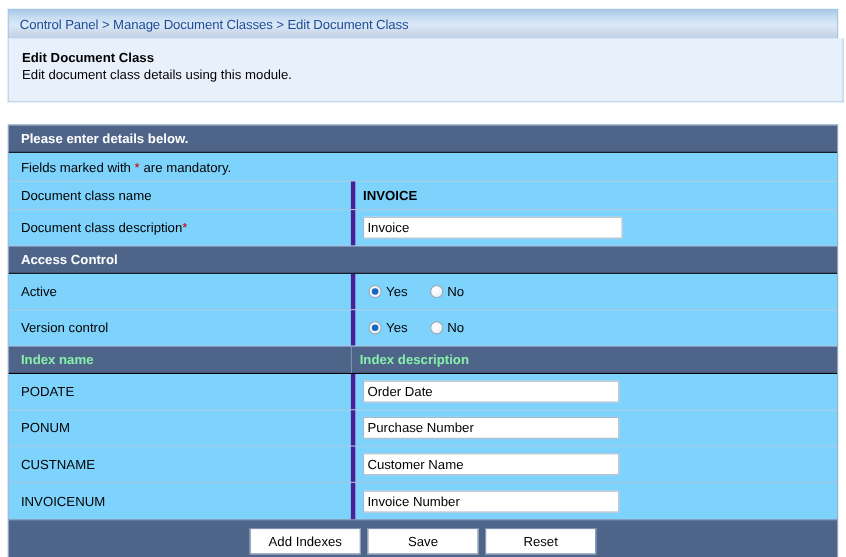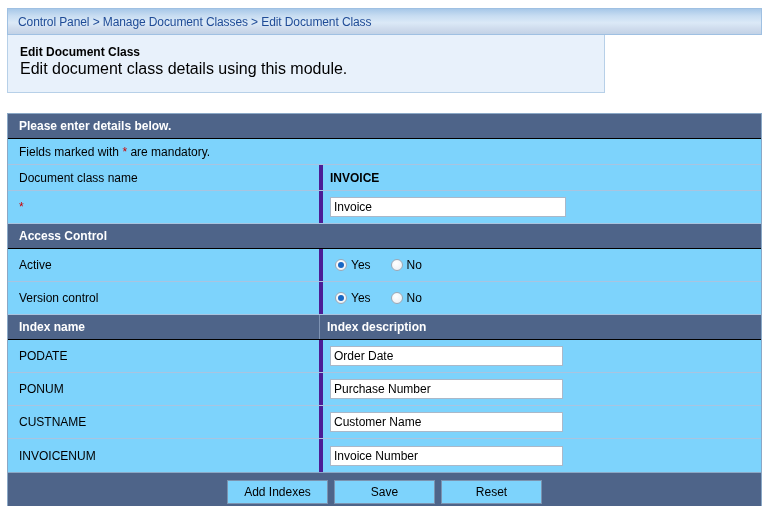--- a/index.html
+++ b/index.html
@@ -42,36 +42,36 @@
     color: #1f4b96;
     white-space: nowrap;
     letter-spacing: -0.1px;
   }
 
   
   .intro-panel {
     position: absolute;
     left: 7px;
     top: 35px;
-    width: 598px;
+    width: 760px;
     height: 58px;
     box-sizing: border-box;
     border: 1px solid #b7d0e8;
     border-top: none;
     background: #e8f1fb;
     padding: 9px 0 0 12px;
   }
   .intro-title {
     font-size: 12px;
     font-weight: bold;
     color: #000000;
     line-height: 16px;
   }
   .intro-sub {
-    font-size: 16px;
+    font-size: 12px;
     color: #000000;
     line-height: 17px;
   }
 
   
   .form-table {
     position: absolute;
     left: 7px;
     top: 113px;
     width: 755px;
@@ -95,21 +95,21 @@
     font-weight: bold;
     font-size: 12px;
     height: 25px;
     min-height: 25px;
     border-bottom: 1px solid #000000;
     display: flex;
     align-items: center;
   }
   .section-head .cell-label,
   .section-head .cell-value {
-    color: #ffffff;
+    color: #86efac;
     font-weight: bold;
   }
   .section-head .cell-label { border-right: none; }
 
   .fullspan {
     padding-left: 11px;
   }
 
   .cell-label {
     width: 311px;
@@ -200,21 +200,21 @@
     display: flex;
     align-items: center;
     justify-content: center;
     gap: 6px;
     border-top: 1px solid #8ba8c6;
   }
   .btn {
     min-width: 101px;
     height: 24px;
     box-sizing: border-box;
-    background: #7dd3fc;
+    background: #ffffff;
     border: 1px solid #7b93b0;
     font-family: "Liberation Sans", sans-serif;
     font-size: 12px;
     color: #000000;
     cursor: pointer;
     padding: 0 10px;
   }
 </style>
 </head>
 <body>
@@ -240,20 +240,21 @@
 
   <div class="row">
     <span class="cell-label">Document class name</span>
     <span class="cell-value">
       <span class="static-value">INVOICE</span>
     </span>
   </div>
 
   <div class="row row-tall">
     <span class="cell-label">
+        <span>Document class description </span>
         <span class="req-star">*</span>
       </span>
     <span class="cell-value">
       <input class="text-input wide" type="text" value="Invoice" style="">
     </span>
   </div>
 
   <div class="row section-head">
     <span class="fullspan">Access Control</span>
   </div>

